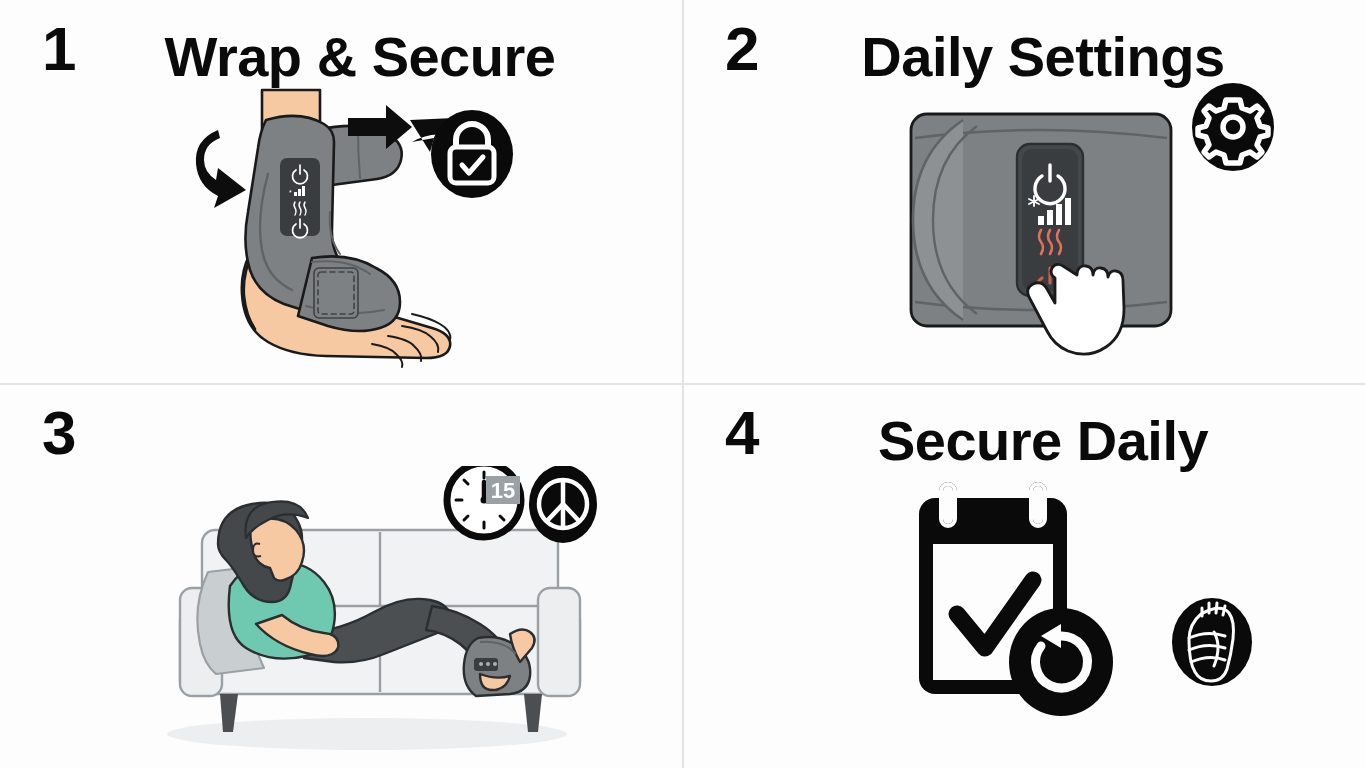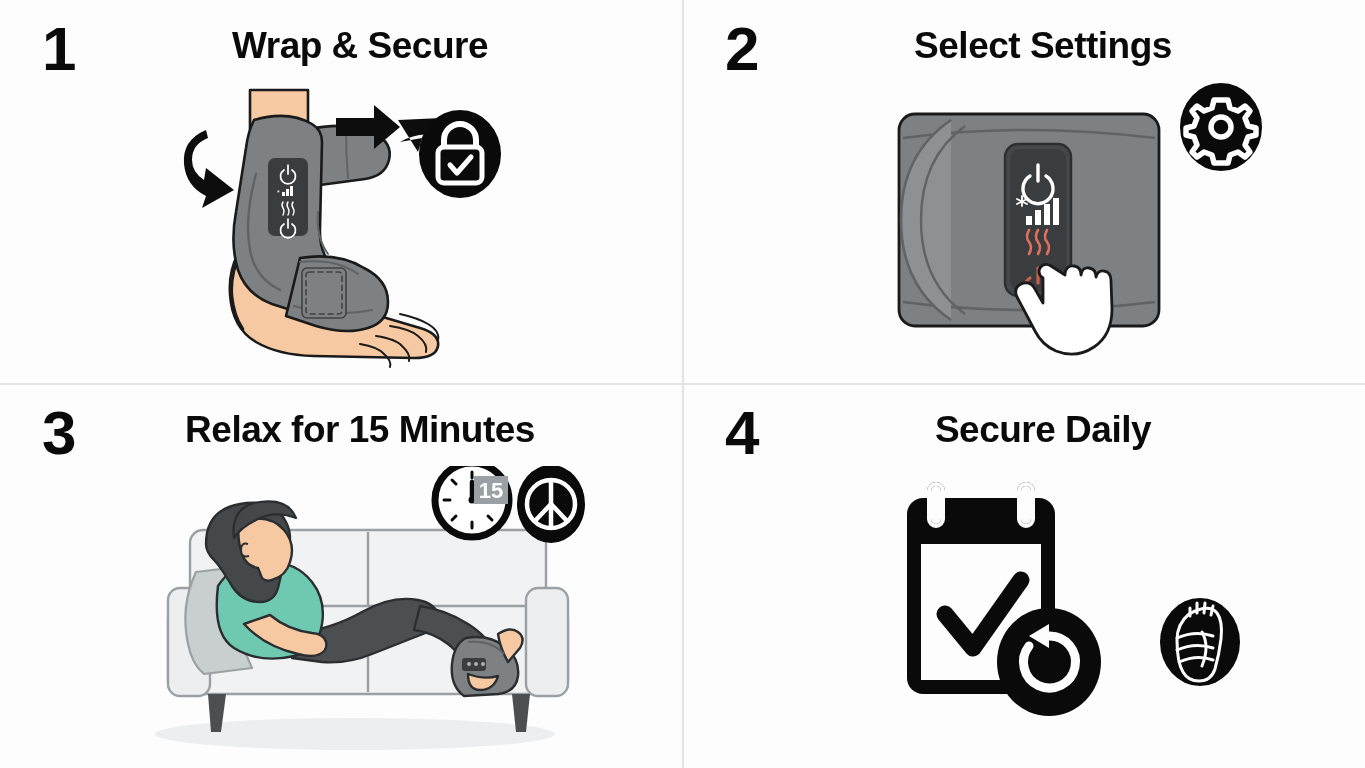--- a/index.html
+++ b/index.html
@@ -21,25 +21,25 @@
   .p4 { left:683px; top:384px; }
 
   .step-num {
     position:absolute; left:42px; top:18px;
     font-size:62px; font-weight:bold; color:#0a0a0a;
     line-height:1; letter-spacing:-1px;
   }
   .step-title {
     position:absolute; top:26px; left:110px; width:500px;
     text-align:center;
-    font-size:37px; font-weight:bold; color:#0a0a0a;
+    font-size:56px; font-weight:bold; color:#0a0a0a;
     line-height:1.1; letter-spacing:-0.5px;
     white-space:nowrap;
   }
-  .art { position:absolute; left:0; top:82px; width:700px; height:302px; }
+  .art { position:absolute; left:12px; top:82px; width:700px; height:302px; }
   .art svg { display:block; width:682px; height:302px; }
 </style>
 </head>
 <body>
 
 <div class="board">
 
   <div class="divider-v"></div>
   <div class="divider-h"></div>
 
@@ -155,21 +155,21 @@
           <path d="M444 66 v-8 a16 16 0 0 1 32 0 v8" fill="none" stroke="#ffffff" stroke-width="6"></path>
           <rect x="438" y="65" width="44" height="36" rx="6" fill="none" stroke="#ffffff" stroke-width="5"></rect>
           <path d="M450 83 l7 8 l14 -16" fill="none" stroke="#ffffff" stroke-width="5" stroke-linecap="round" stroke-linejoin="round"></path>
         </g>
       </svg>
     </div>
   </div>
 
   <div class="panel p2">
     <div class="step-num">2</div>
-    <div class="step-title">Select Settings</div>
+    <div class="step-title">Daily Settings</div>
 
     <div class="art">
       <svg viewBox="0 0 682 302" xmlns="http://www.w3.org/2000/svg">
 
         <g stroke="#1a1a1a" stroke-width="2.8" stroke-linejoin="round">
           <rect x="216" y="32" width="260" height="212" rx="16" fill="#7d8184"></rect>
 
           <path d="M220 56 q120 -16 252 0" fill="none" stroke="#5f6366" stroke-width="2.4"></path>
 
           <path d="M220 220 q120 16 252 0" fill="none" stroke="#5f6366" stroke-width="2.4"></path>
@@ -239,21 +239,20 @@
                      l-7 0 l-2 -8 l-8 -3 l-7 5 l-5 -5 l5 -7 l-3 -8 l-8 -2 l0 -7 l8 -2 l3 -8 l-5 -7 l5 -5 l7 5 l8 -3 l2 -8 Z"></path>
             <circle cx="538" cy="45" r="10"></circle>
           </g>
         </g>
       </svg>
     </div>
   </div>
 
   <div class="panel p3">
     <div class="step-num">3</div>
-    <div class="step-title">Relax for 15 Minutes</div>
 
     <div class="art">
       <svg viewBox="0 0 682 302" xmlns="http://www.w3.org/2000/svg">
 
         <ellipse cx="355" cy="268" rx="200" ry="16" fill="#eceeef"></ellipse>
 
         <g stroke="#9aa0a4" stroke-width="2.4" stroke-linejoin="round">
           <rect x="190" y="64" width="356" height="118" rx="13" fill="#f0f2f3"></rect>
           <line x1="368" y1="66" x2="368" y2="180"></line>
 

